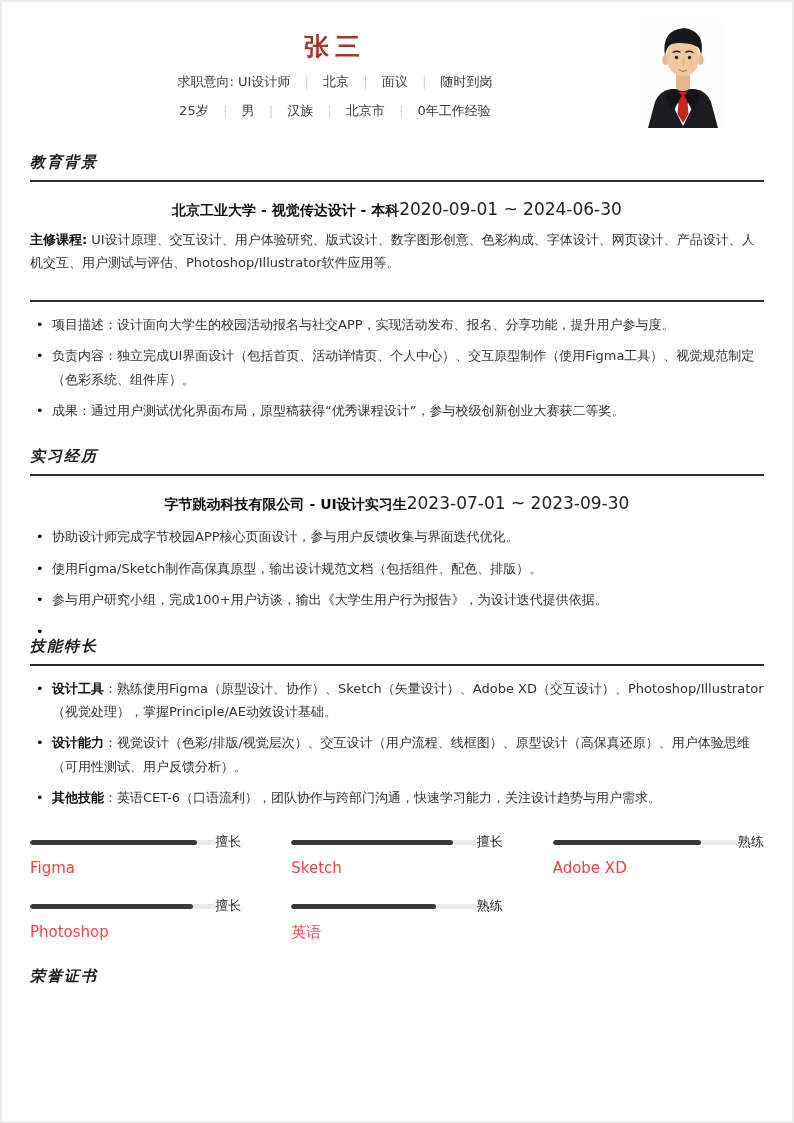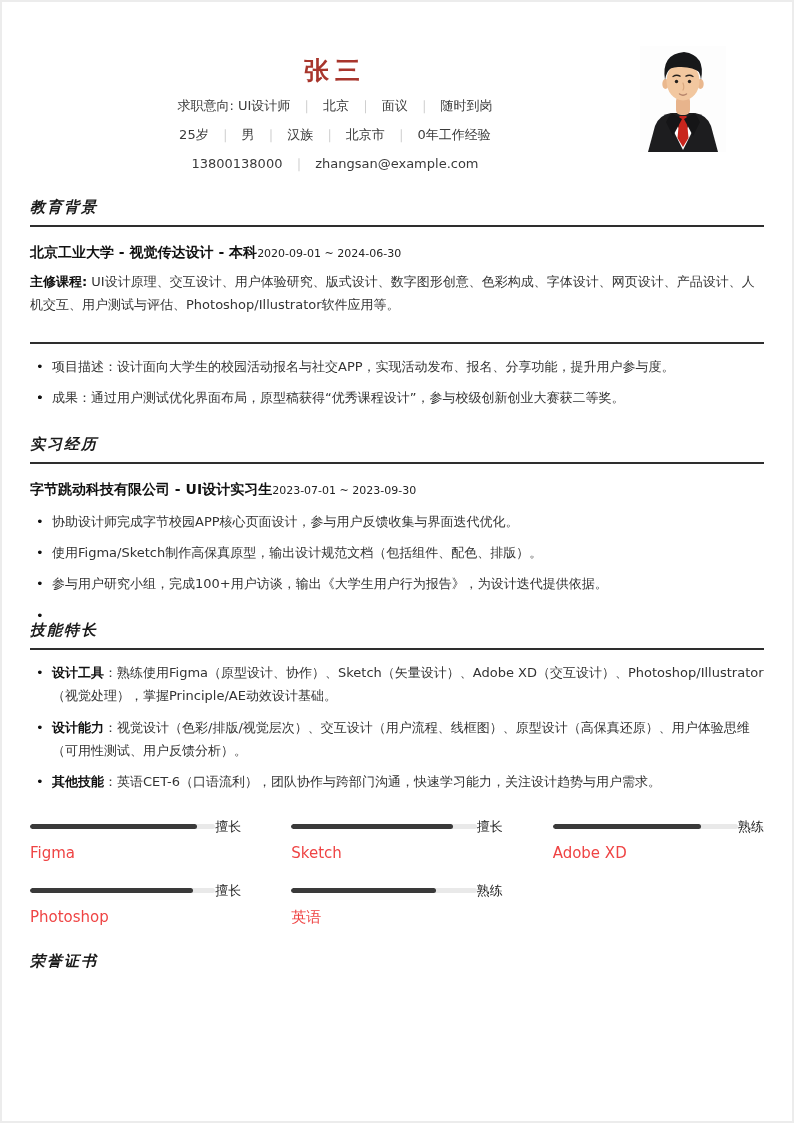--- a/index.html
+++ b/index.html
@@ -2,39 +2,39 @@
 <html><head>
 <meta charset="utf-8">
 <style>
   html,body{margin:0;padding:0;}
   body{
     width:794px;height:1123px;box-sizing:border-box;
     background:#ffffff;border:2px solid #ececec;
     font-family:"DejaVu Sans","Liberation Sans",sans-serif;
     color:#333;overflow:hidden;
   }
-  .page{padding:20px 28px 0;margin-top:24px;}
+  .page{padding:20px 28px 0;}
 
   
   .header{display:flex;align-items:flex-start;}
   .header-text{flex:1;text-align:center;padding-top:10px;}
   .name{font-size:25px;font-weight:bold;color:#a8352c;letter-spacing:6px;line-height:1.2;}
   .info-line{font-size:13px;color:#3a3a3a;margin-top:11px;}
   .sep{color:#c4c4c4;margin:0 10px;}
   .photo{width:86px;height:106px;flex:none;margin:0 38px 0 0;background:#fdfdfd;}
   .photo svg{display:block;width:100%;height:100%;}
 
   
   section{margin-top:25px;}
   .sec-title{font-size:15px;font-weight:bold;color:#1a1a1a;letter-spacing:2px;font-style:italic;}
   .sec-rule{border:none;border-top:2px solid #2e2e2e;margin:8px 0 0;}
 
-  .row-between{display:flex;justify-content:flex-start;align-items:baseline;margin-top:17px;}
+  .row-between{display:flex;justify-content:center;align-items:baseline;margin-top:17px;}
   .bold-head{font-size:14px;font-weight:bold;color:#111;}
-  .date{font-size:11px;color:#222;}
+  .date{font-size:17px;color:#222;}
 
   .meta-line{margin-top:8px;font-size:13px;line-height:1.8;}
   .meta-label{font-weight:bold;color:#111;}
 
   ul.bullets{margin:11px 0 0;padding:0;list-style:none;}
   ul.bullets li{position:relative;padding-left:22px;font-size:13px;line-height:1.8;margin-top:8px;color:#333;}
   .bullet{position:absolute;left:6px;top:0;color:#111;}
   .lead-bold{font-weight:bold;color:#111;}
 
   
@@ -48,21 +48,20 @@
 </head>
 <body>
 
 <div class="page">
 
   <div class="header">
     <div class="header-text">
       <div class="name">张三</div>
       <div class="info-line"><span>求职意向: UI设计师</span><span class="sep">｜</span><span>北京</span><span class="sep">｜</span><span>面议</span><span class="sep">｜</span><span>随时到岗</span></div>
       <div class="info-line"><span>25岁</span><span class="sep">｜</span><span>男</span><span class="sep">｜</span><span>汉族</span><span class="sep">｜</span><span>北京市</span><span class="sep">｜</span><span>0年工作经验</span></div>
-      <div class="info-line"><span>13800138000</span><span class="sep">｜</span><span>zhangsan@example.com</span></div>
     </div>
     <div class="photo">
       <svg viewBox="0 0 86 106">
         <rect width="86" height="106" fill="#fdfdfd"></rect>
 
         <path d="M8 106 L15 80 Q19 69 31 67 L55 67 Q67 69 71 80 L78 106 Z" fill="#1d1d1f"></path>
 
         <rect x="36" y="50" width="14" height="19" rx="5" fill="#e8b48c"></rect>
 
         <path d="M31 67 L43 90 L55 67 L56 78 L43 104 L30 78 Z" fill="#ffffff"></path>
@@ -100,21 +99,21 @@
       <span class="bold-head">北京工业大学 - 视觉传达设计 - 本科</span>
       <span class="date">2020-09-01 ~ 2024-06-30</span>
     </div>
     <div class="meta-line"><span class="meta-label">主修课程:</span><span> UI设计原理、交互设计、用户体验研究、版式设计、数字图形创意、色彩构成、字体设计、网页设计、产品设计、人机交互、用户测试与评估、Photoshop/Illustrator软件应用等。</span></div>
   </section>
 
   <section>
     <hr class="sec-rule">
     <ul class="bullets">
       <li><span class="bullet">•</span><span>项目描述：设计面向大学生的校园活动报名与社交APP，实现活动发布、报名、分享功能，提升用户参与度。</span></li>
-      <li><span class="bullet">•</span></li>
+      <li><span class="bullet">•</span><span>负责内容：独立完成UI界面设计（包括首页、活动详情页、个人中心）、交互原型制作（使用Figma工具）、视觉规范制定（色彩系统、组件库）。</span></li>
       <li><span class="bullet">•</span><span>成果：通过用户测试优化界面布局，原型稿获得“优秀课程设计”，参与校级创新创业大赛获二等奖。</span></li>
     </ul>
   </section>
 
   <section>
     <div class="sec-title">实习经历</div>
     <hr class="sec-rule">
     <div class="row-between">
       <span class="bold-head">字节跳动科技有限公司 - UI设计实习生</span>
       <span class="date">2023-07-01 ~ 2023-09-30</span>

